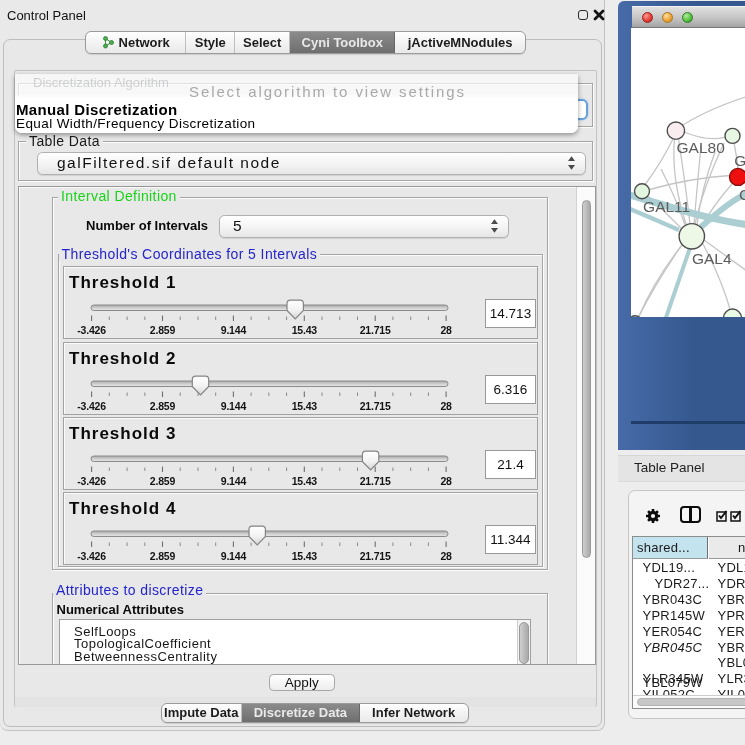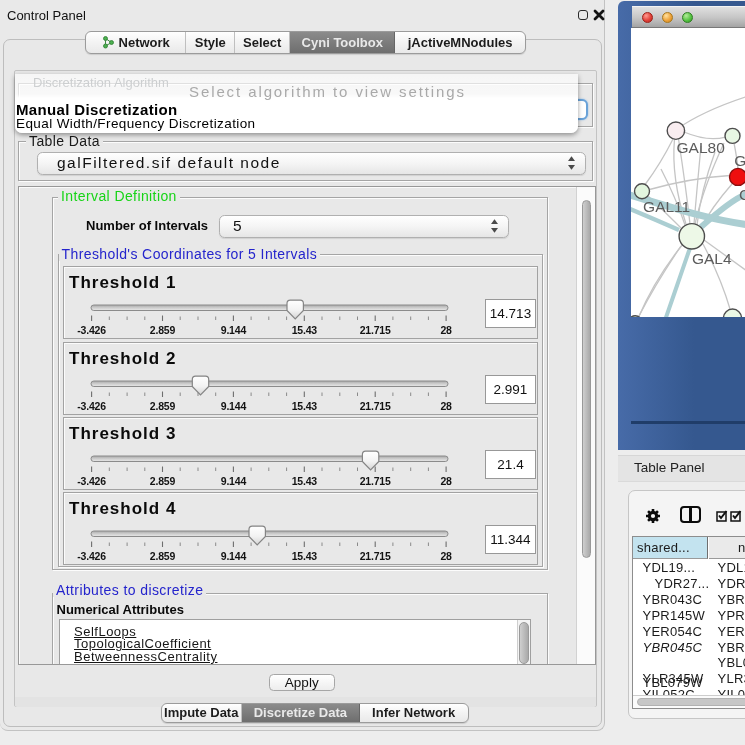--- a/index.html
+++ b/index.html
@@ -126,21 +126,21 @@
     <svg class="tsvg" width="475" height="73">
           <use href="#slidercore"></use>
           <use href="#thumb" x="136.5"></use>
         </svg>
     <span class="tl" style="left:27.6px">-3.426</span>
         <span class="tl" style="left:98.5px">2.859</span>
         <span class="tl" style="left:169.4px">9.144</span>
         <span class="tl" style="left:240.3px">15.43</span>
         <span class="tl" style="left:311.2px">21.715</span>
         <span class="tl" style="left:382.1px">28</span>
-    <div class="vbox" style="left:421px;top:32px;width:51px;height:29px;">2.991</div>
+    <div class="vbox" style="left:421px;top:32px;width:51px;height:29px;">6.316</div>
   </div>
   <div class="tpanel" style="left:44.5px;top:230.5px;">
     <div class="tlab">Threshold 3</div>
     <svg class="tsvg" width="475" height="73">
           <use href="#slidercore"></use>
           <use href="#thumb" x="306.6"></use>
         </svg>
     <span class="tl" style="left:27.6px">-3.426</span>
         <span class="tl" style="left:98.5px">2.859</span>
         <span class="tl" style="left:169.4px">9.144</span>
@@ -161,21 +161,21 @@
         <span class="tl" style="left:240.3px">15.43</span>
         <span class="tl" style="left:311.2px">21.715</span>
         <span class="tl" style="left:382.1px">28</span>
     <div class="vbox" style="left:421px;top:32px;width:51px;height:29px;">11.344</div>
   </div>
 
   <div class="etch" style="left:33.5px;top:406px;width:496px;height:72px;"></div>
   <div class="gtitle" style="left:34.5px;top:397.5px;color:#2424cc;">Attributes to discretize</div>
   <div class="blab" style="left:38px;top:415px;">Numerical Attributes</div>
   <div class="ab" style="left:40.5px;top:432.5px;width:472px;height:46px;background:#fff;border:1px solid #9f9f9f;overflow:hidden;">
-    <div style="padding:5.5px 0 0 14px;font-size:13px;letter-spacing:.5px;line-height:12.9px;color:#161616;text-decoration:underline;">SelfLoops<br>TopologicalCoefficient<br>BetweennessCentrality</div>
+    <div style="padding:5.5px 0 0 14px;font-size:13px;letter-spacing:.5px;line-height:12.9px;color:#161616;">SelfLoops<br>TopologicalCoefficient<br>BetweennessCentrality</div>
     <div class="ab" style="right:0;top:0;bottom:0;width:13px;background:#f4f4f4;border-left:1px solid #cfcfcf;"></div>
     <div class="ab" style="right:1.5px;top:1.5px;width:10px;height:42px;border-radius:5px;background:linear-gradient(90deg,#cfcfcf,#a9a9a9);border:1px solid #9a9a9a;"></div>
   </div>
 
   <div class="ab" style="right:0;top:0;bottom:0;width:18.5px;background:#fbfbfb;border-left:1px solid #d2d2d2;"></div>
   <div class="ab" style="right:3.5px;top:13px;width:9px;height:358px;border-radius:5px;background:linear-gradient(90deg,#cfcfcf,#a9a9a9);border:1px solid #999;"></div>
  </div>
 
  <div class="ab" style="left:268.5px;top:673.5px;width:66.5px;height:17px;border:1px solid #a6a6a6;border-radius:4.5px;background:linear-gradient(#ffffff,#ededed);display:flex;align-items:center;justify-content:center;font-size:13.5px;color:#111;">Apply</div>
  <div class="ab" style="left:15px;top:697px;width:581px;height:10px;background:#e3e3e3;border-radius:0 0 2px 2px;"></div>

